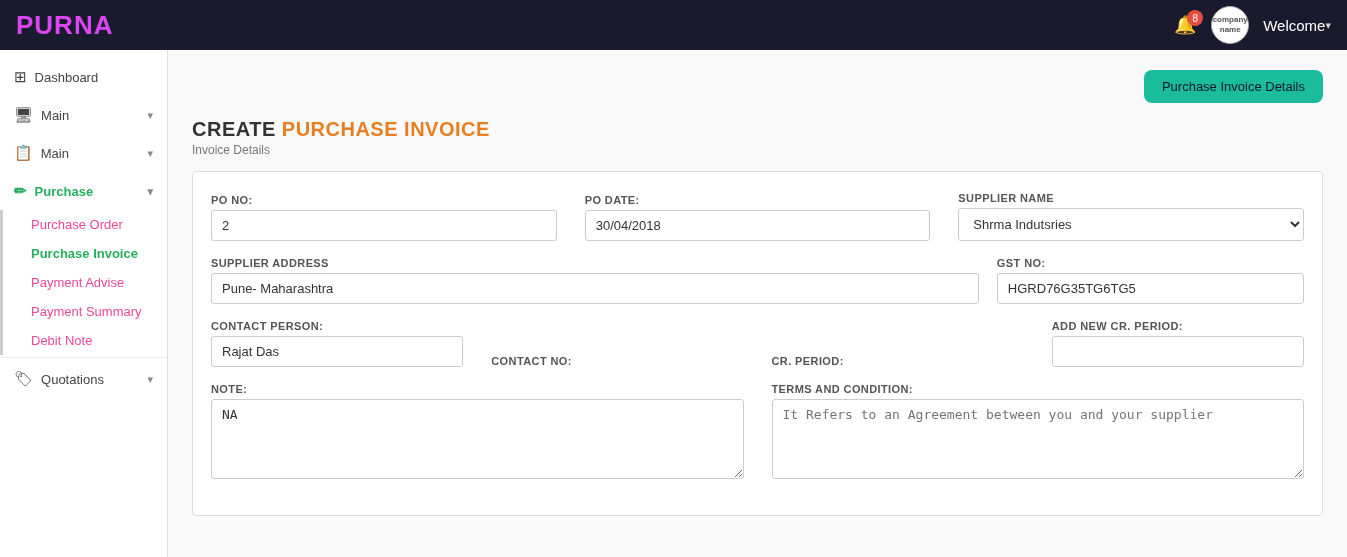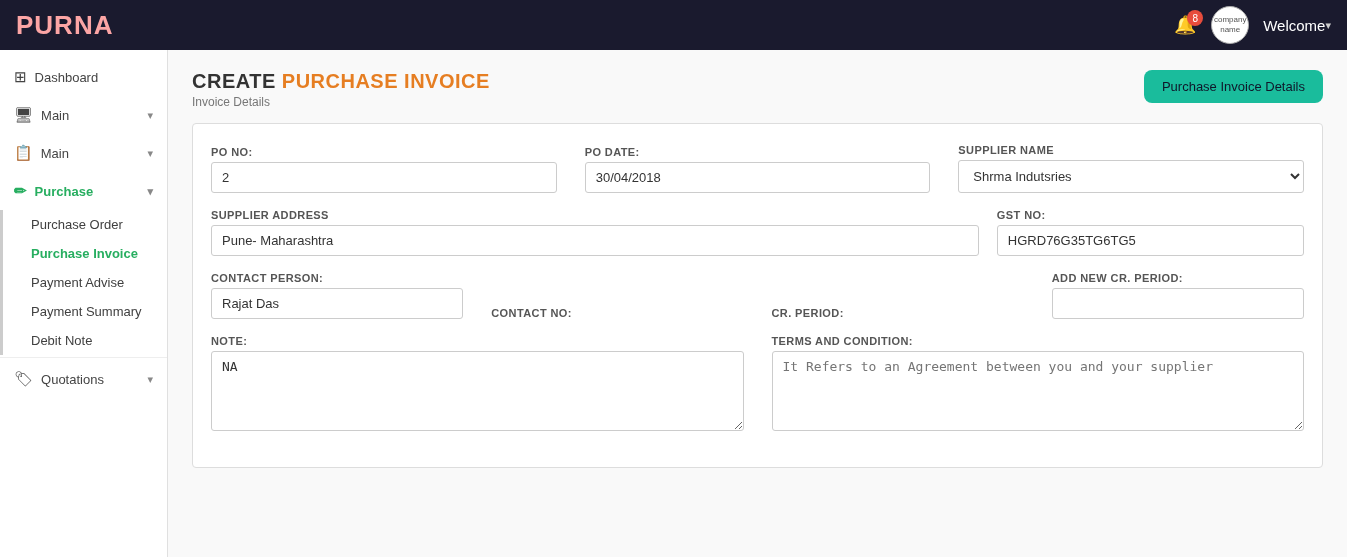--- a/index.html
+++ b/index.html
@@ -10,21 +10,21 @@
       background: #1a1a2e;
       height: 50px;
       display: flex;
       align-items: center;
       padding: 0 16px;
       justify-content: space-between;
     }
     .logo {
       font-size: 26px;
       font-weight: 900;
-      color: #fca5a5;
+      color: #d946ef;
       letter-spacing: 1px;
     }
     .nav-right {
       display: flex;
       align-items: center;
       gap: 14px;
     }
     .notif-btn {
       position: relative;
       background: none;
@@ -53,21 +53,21 @@
       width: 38px;
       height: 38px;
       display: flex;
       align-items: center;
       justify-content: center;
       font-size: 8px;
       color: #555;
       border: 1px solid #aaa;
       text-align: center;
       line-height: 1.2;
-      font-weight: normal;
+      font-weight: bold;
     }
     .welcome-btn {
       background: none;
       border: none;
       color: #fff;
       font-size: 15px;
       cursor: pointer;
       display: flex;
       align-items: center;
       gap: 0;
@@ -100,21 +100,21 @@
     .sidebar-item.active { color: #27ae60; font-weight: bold; }
     .sidebar-item .icon { font-size: 15px; }
     .sidebar-item .chevron { margin-left: auto; font-size: 11px; color: #888; }
     .sidebar-sub {
       padding-left: 14px;
       border-left: 3px solid transparent;
     }
     .sidebar-sub-item {
       padding: 7px 14px;
       cursor: pointer;
-      color: #404040;
+      color: #ec4899;
       font-size: 13px;
       display: flex;
       align-items: center;
       gap: 6px;
     }
     .sidebar-sub-item.active { color: #27ae60; font-weight: bold; }
     .sidebar-divider { height: 1px; background: #eee; margin: 2px 0; }
     .sidebar-section-line { border-left: 3px solid #ccc; }
 
     
@@ -127,20 +127,21 @@
       display: flex;
       align-items: flex-start;
       justify-content: space-between;
       margin-bottom: 14px;
     }
     .page-title {
       font-size: 20px;
       font-weight: 700;
       color: #333;
       letter-spacing: 0.5px;
+      margin-top: 48px;
     }
     .breadcrumb {
       font-size: 12px;
       color: #777;
       margin-top: 2px;
     }
     .btn-primary {
       background: #1abc9c;
       color: #0f172a;
       border: none;

